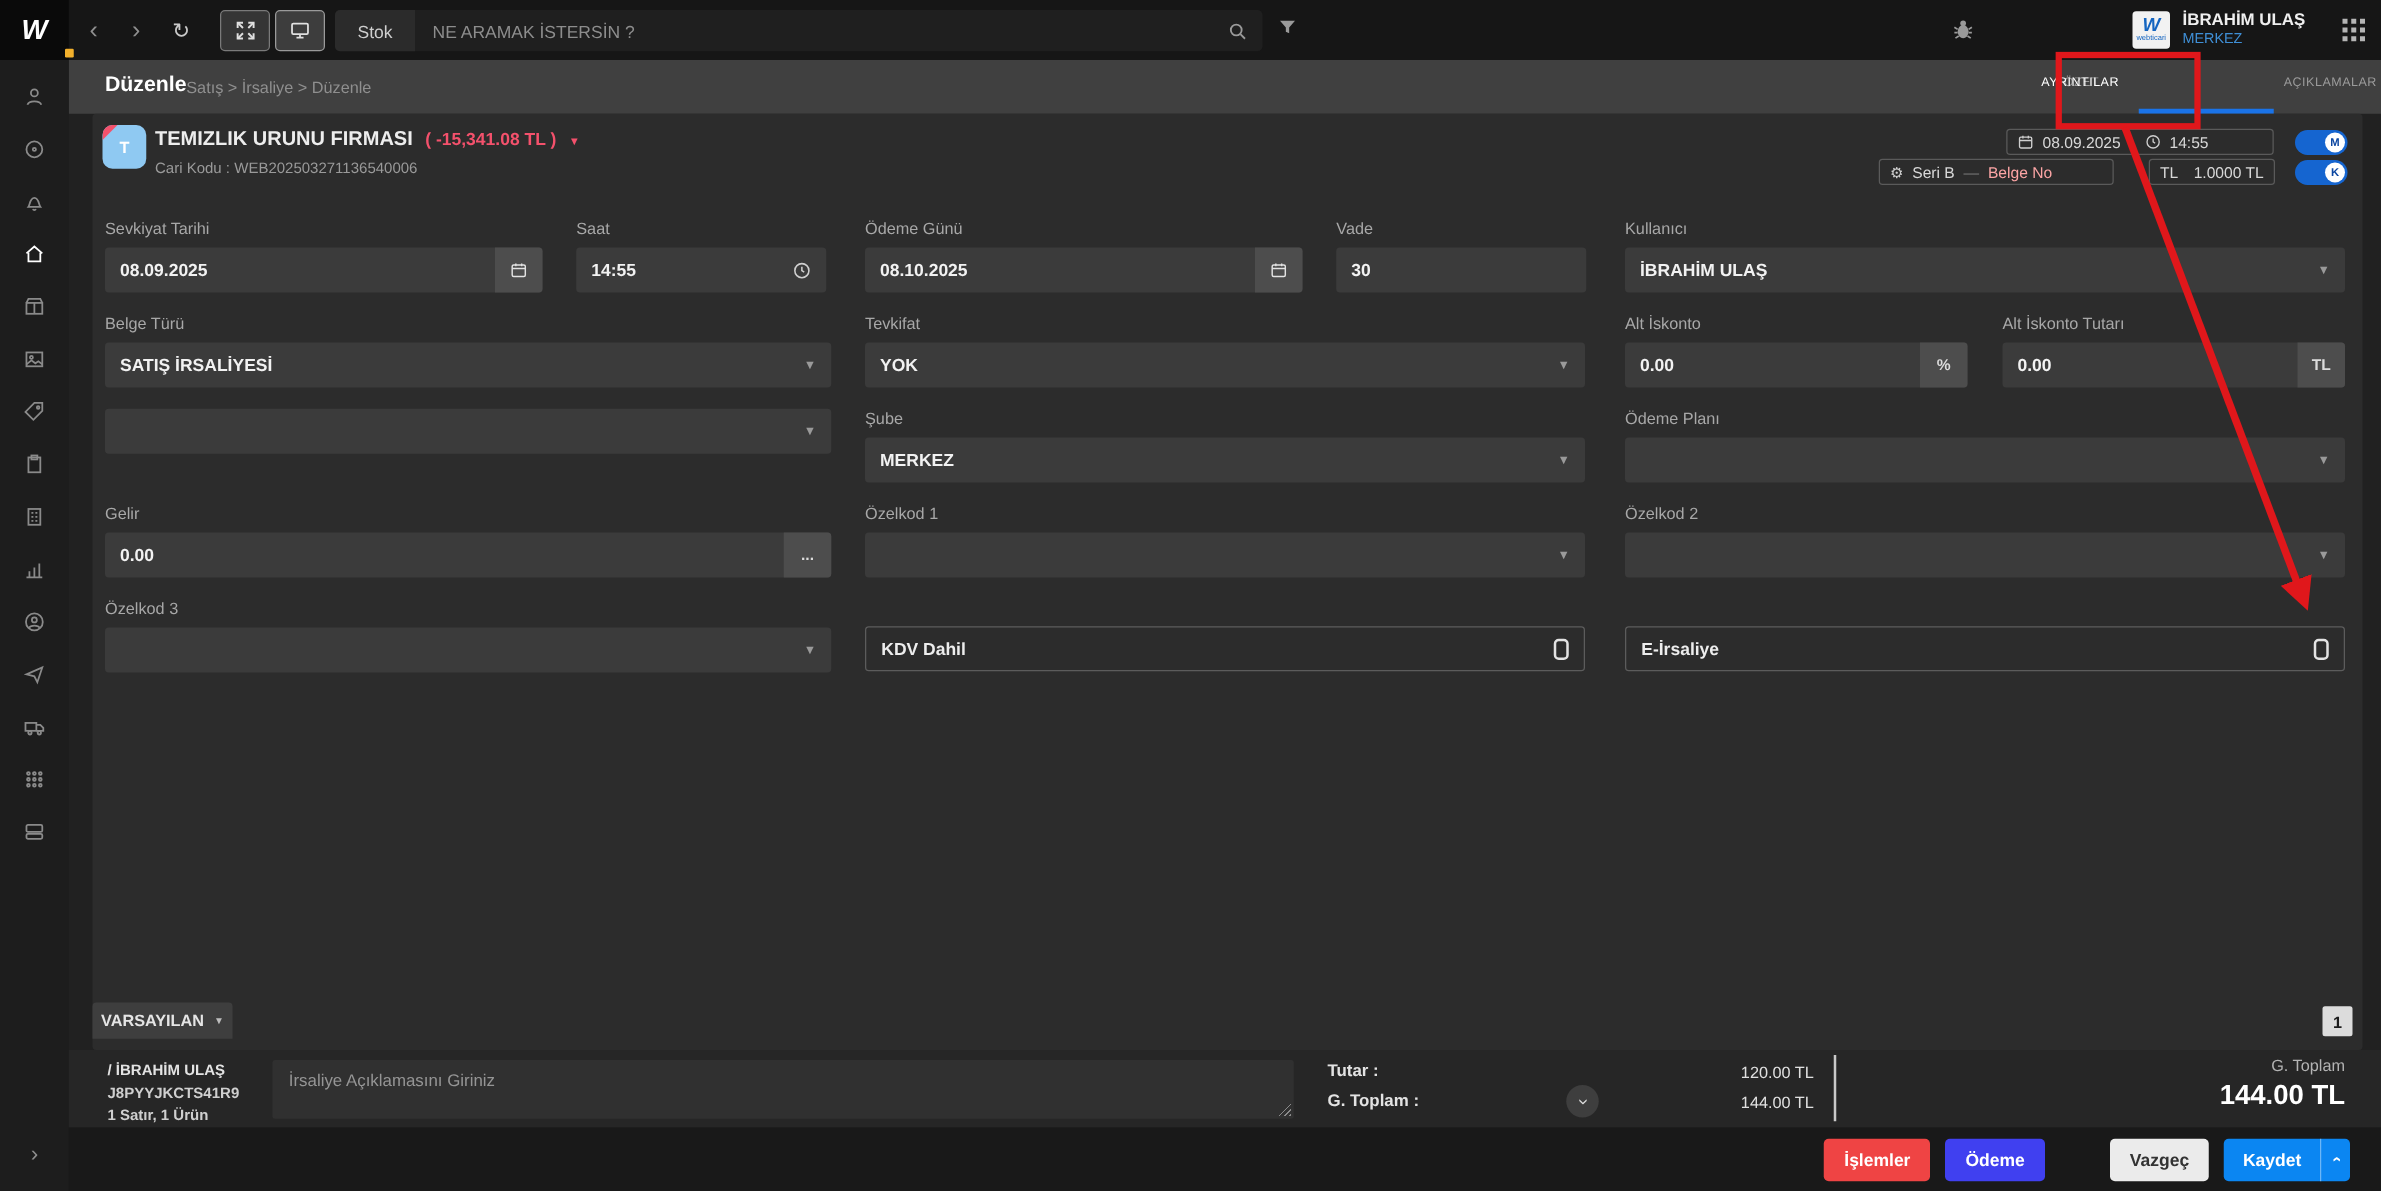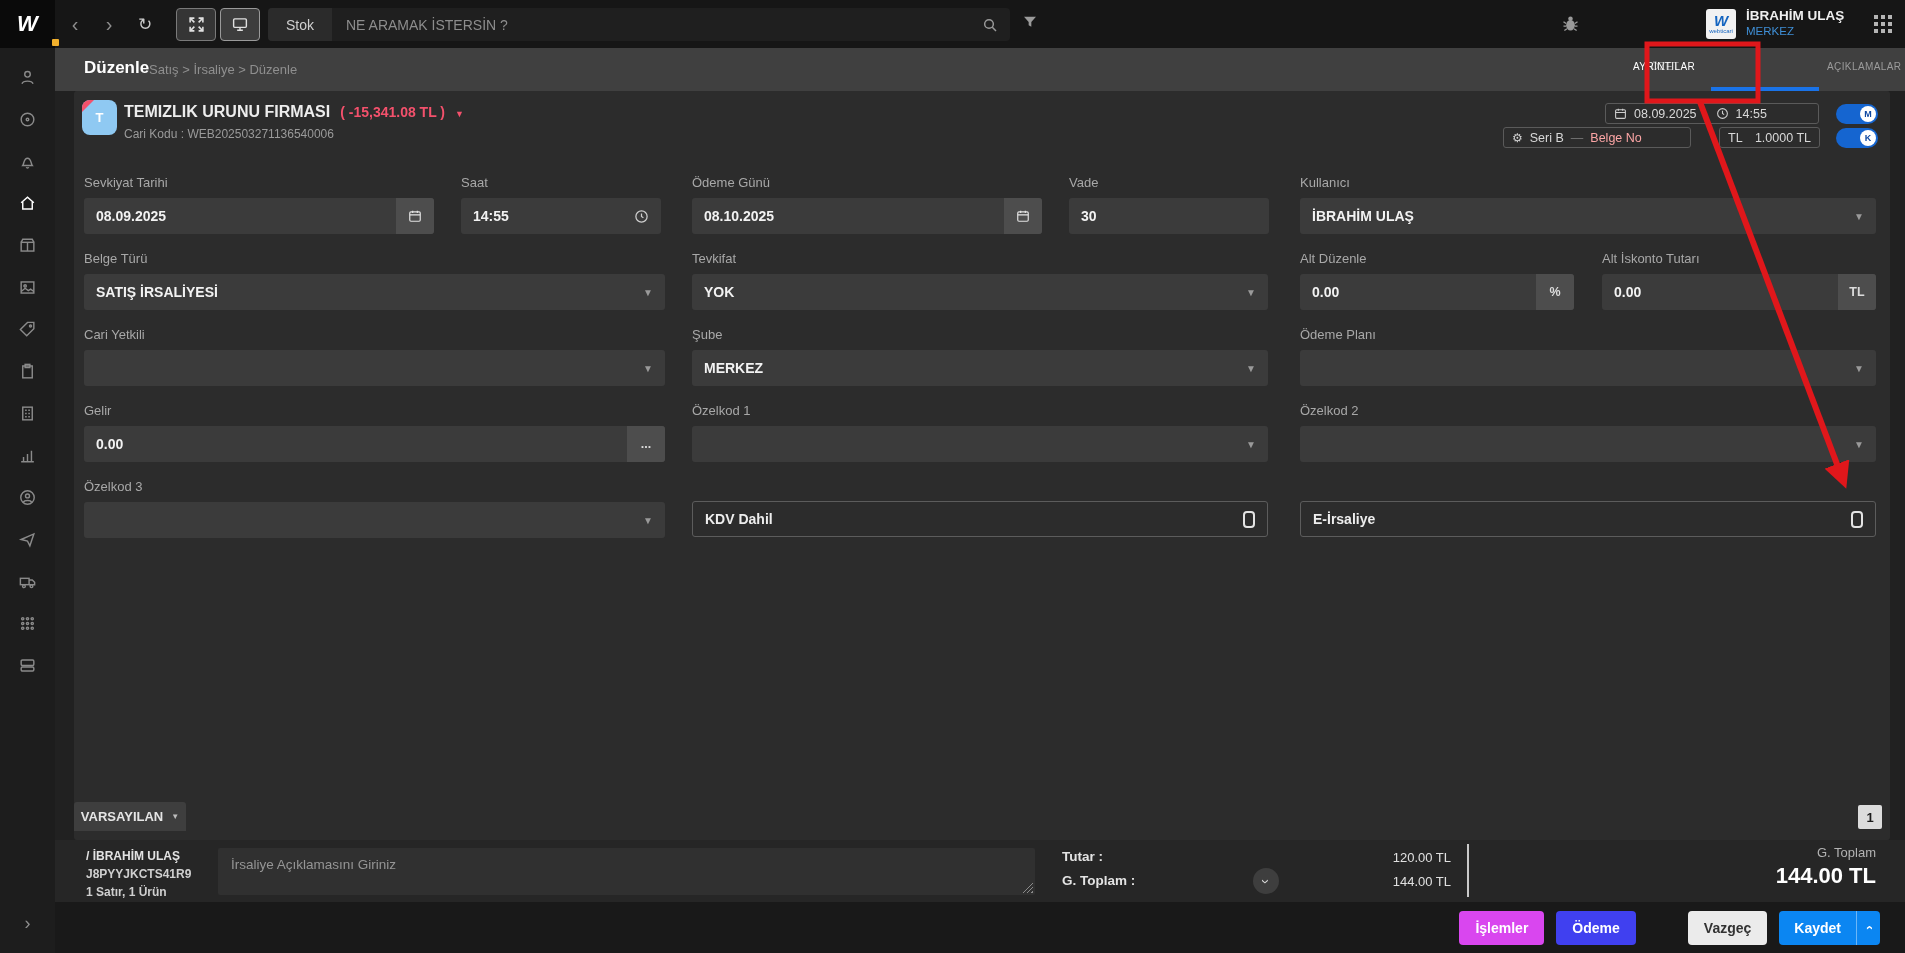--- a/index.html
+++ b/index.html
@@ -88,21 +88,21 @@
   .rot90{display:inline-block;transform:rotate(90deg);font-size:15px;}
   .rotm90{display:inline-block;transform:rotate(-90deg);font-size:13px;}
   .f-divider{position:absolute;left:1412px;top:4px;width:2px;height:53px;background:#c9c9c9;}
   .f-grand{position:absolute;right:29px;top:5px;text-align:right;}
   .f-grand .gl{font-size:13px;color:#b3b3b3;}
   .f-grand .gv{font-size:22px;font-weight:800;color:#fff;margin-top:3px;}
 
   
   .btnbar{position:absolute;left:55px;top:902px;width:1850px;height:51px;background:#191919;display:flex;align-items:center;justify-content:flex-end;gap:12px;padding-right:25px;}
   .btn{height:34px;border-radius:4px;font-size:14px;font-weight:700;display:flex;align-items:center;justify-content:center;padding:0 16px;border:0;cursor:pointer;font-family:"Liberation Sans",sans-serif;}
-  .btn-islemler{background:#d946ef;color:#fff;}
+  .btn-islemler{background:#ef4444;color:#fff;}
   .btn-odeme{background:#4040f0;color:#fff;}
   .btn-vazgec{background:#ebebeb;color:#333;margin-left:40px;}
   .btn-kaydet{background:#0b86f2;color:#fff;padding:0;}
   .btn-kaydet .klabel{padding:0 15px;}
   .btn-kaydet .ksep{width:1px;height:34px;background:rgba(255,255,255,.4);}
   .btn-kaydet .kchev{width:23px;display:flex;align-items:center;justify-content:center;}
 
   .anno{position:absolute;left:0;top:0;z-index:60;pointer-events:none;}
   svg.ic{display:block;}
 </style>
@@ -395,36 +395,35 @@
       </div>
     </div>
     <div class="fg" style="left:618px;top:160px;width:576px;">
       <div class="lbl">Tevkifat</div>
       <div class="fld">
         <span>YOK</span>
         <span class="caret">▼</span>
       </div>
     </div>
     <div class="fg" style="left:1226px;top:160px;width:274px;">
-      <div class="lbl">Alt Düzenle</div>
+      <div class="lbl">Alt İskonto</div>
       <div class="fld addon-right">
         <span>0.00</span>
         <span class="addon">%</span>
       </div>
     </div>
     <div class="fg" style="left:1528px;top:160px;width:274px;">
       <div class="lbl">Alt İskonto Tutarı</div>
       <div class="fld addon-right">
         <span>0.00</span>
         <span class="addon">TL</span>
       </div>
     </div>
 
     <div class="fg" style="left:10px;top:236px;width:581px;">
-      <div class="lbl">Cari Yetkili</div>
       <div class="fld">
         <span></span>
         <span class="caret">▼</span>
       </div>
     </div>
     <div class="fg" style="left:618px;top:236px;width:576px;">
       <div class="lbl">Şube</div>
       <div class="fld">
         <span>MERKEZ</span>
         <span class="caret">▼</span>

